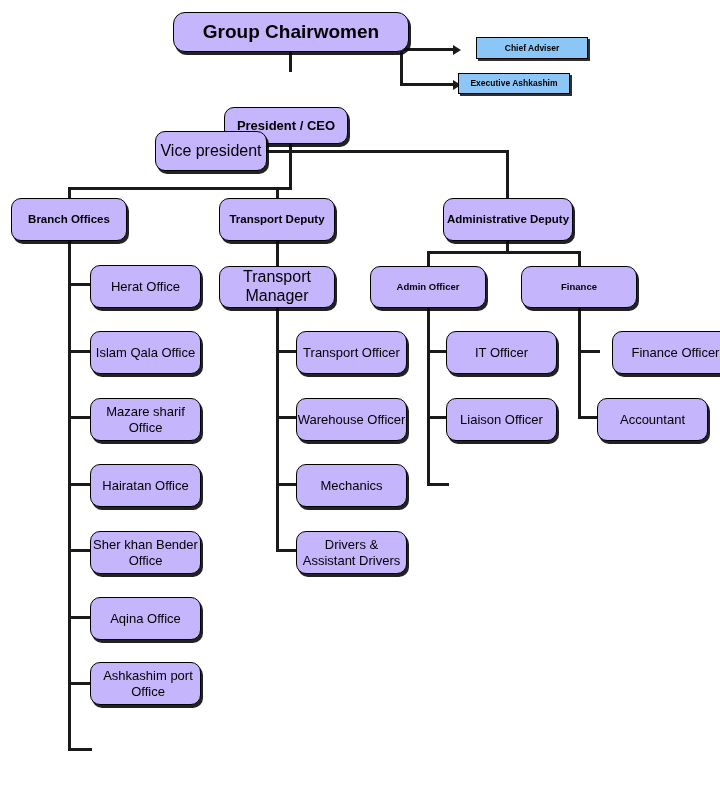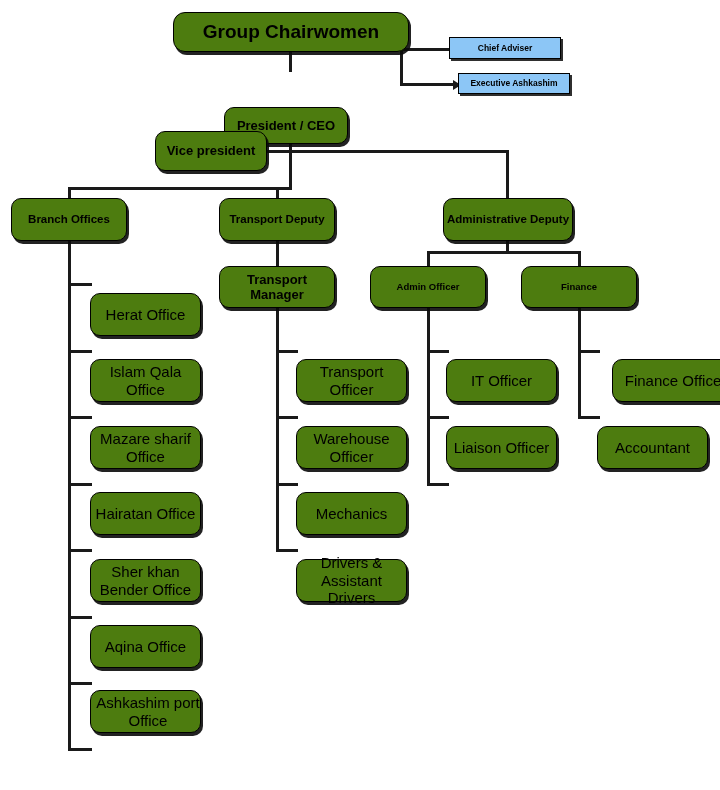--- a/index.html
+++ b/index.html
@@ -32,21 +32,21 @@
     border-left: 8px solid #1a1a1a;
   }
   
   .node {
     position: absolute;
     box-sizing: border-box;
     display: flex;
     align-items: center;
     justify-content: center;
     text-align: center;
-    background: #4d7c0f;
+    background: #c4b5fd;
     border: 1.5px solid #000000;
     border-radius: 10px;
     color: #000000;
     line-height: 1.18;
     box-shadow: 2px 3px 0 0 rgba(10,10,10,0.90);
     z-index: 3;
   }
   .node.sq {
     border-radius: 0;
     background: #8cc6f6;
@@ -60,40 +60,39 @@
   .node.lvl1 {
     font-size: 13px;
     font-weight: bold;
     margin-top: 36px;
   }
   .node.lvl2 {
     font-size: 11.5px;
     font-weight: bold;
   }
   .node.plain {
-    font-size: 15px;
+    font-size: 13px;
     font-weight: normal;
-    margin-top: 28px;
   }
   .node.small {
     font-size: 9.5px;
     font-weight: bold;
   }
   .node.tiny {
     font-size: 8.5px;
     font-weight: bold;
   }
   .node.leftal {
     justify-content: flex-start;
     text-align: center;
     padding-left: 5px;
   }
   .node.mid {
-    font-size: 13px;
-    font-weight: bold;
+    font-size: 16px;
+    font-weight: normal;
   }
 </style>
 </head>
 <body>
 
 <div id="chart">
 
   <div class="line" style="left:400px; top:48px; width:55px; height:3px;"></div>
   <div class="arrow-head" style="left:453px; top:44.5px;"></div>
 
@@ -139,21 +138,21 @@
   <div class="line" style="left:427px; top:350px; width:22px; height:3px;"></div>
   <div class="line" style="left:427px; top:416px; width:22px; height:3px;"></div>
   <div class="line" style="left:427px; top:483px; width:22px; height:3px;"></div>
 
   <div class="line" style="left:578px; top:308px; width:3px; height:111px;"></div>
   <div class="line" style="left:578px; top:350px; width:22px; height:3px;"></div>
   <div class="line" style="left:578px; top:416px; width:22px; height:3px;"></div>
 
   <div class="node lvl0" style="left:173px; top:12px; width:236px; height:40px;">Group Chairwomen</div>
 
-  <div class="node sq tiny" style="left:449px; top:37px; width:112px; height:22px;">Chief Adviser</div>
+  <div class="node sq tiny" style="left:476px; top:37px; width:112px; height:22px;">Chief Adviser</div>
   <div class="node sq tiny" style="left:458px; top:73px; width:112px; height:21px;">Executive Ashkashim</div>
 
   <div class="node lvl1" style="left:224px; top:71px; width:124px; height:37px;">President / CEO</div>
   <div class="node mid" style="left:155px; top:131px; width:112px; height:40px;">Vice president</div>
 
   <div class="node lvl2" style="left:11px; top:198px; width:116px; height:43px;">Branch Offices</div>
   <div class="node lvl2" style="left:219px; top:198px; width:116px; height:43px;">Transport Deputy</div>
   <div class="node lvl2" style="left:443px; top:198px; width:130px; height:43px;">Administrative Deputy</div>
 
   <div class="node plain" style="left:90px; top:265px; width:111px; height:43px;">Herat Office</div>

